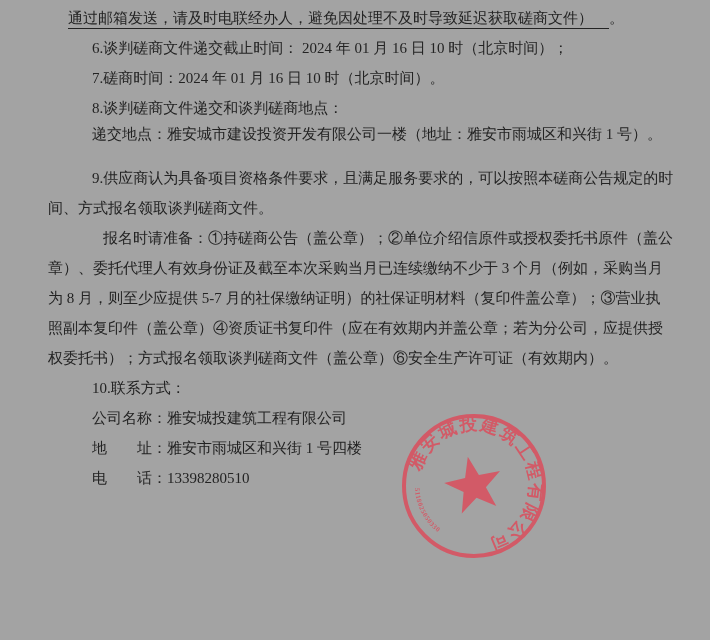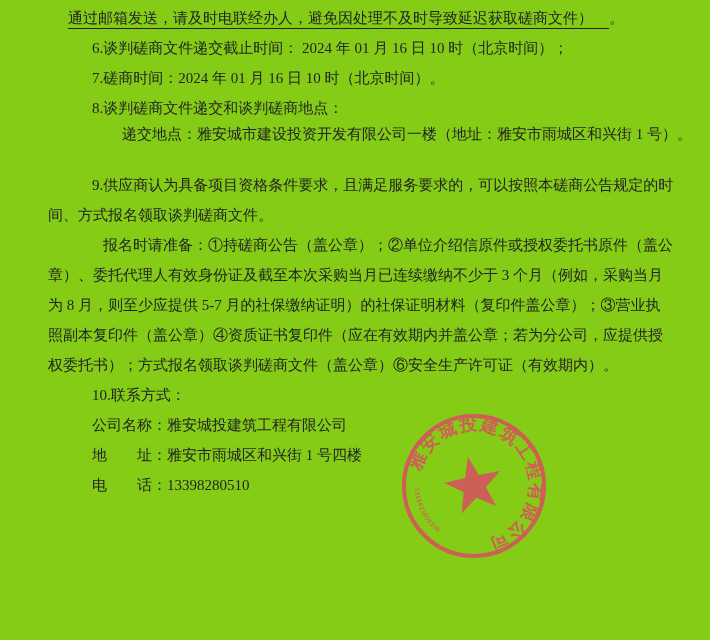--- a/index.html
+++ b/index.html
@@ -1,45 +1,44 @@
 <!DOCTYPE html>
 <html><head>
 <meta charset="utf-8">
 <style>
   html, body { margin: 0; padding: 0; background: #ffffff; }
   .page {
     position: relative;
     width: 710px;
     height: 640px;
-    background: #84cc16;
+    background: #a3a3a3;
     overflow: hidden;
     font-family: "Liberation Serif", "DejaVu Serif", serif;
     color: #232323;
     font-size: 15px;
   }
   .textcol {
     position: absolute;
     left: 48px;
     top: 3px;
     width: 620px;
   }
   .ln {
     line-height: 30px;
     height: 30px;
     white-space: nowrap;
   }
   .ln.tight {
     line-height: 22px;
     height: 22px;
-    margin-left: 30px;
   }
   .ind-intro { text-indent: 20px; }
   .ind-num   { text-indent: 44px; }
   .ind-sub   { text-indent: 55px; }
-  .gap-before { margin-top: 25px; }
+  .gap-before { margin-top: 18px; }
   .uline {
     border-bottom: 1.6px solid #232323;
     padding-bottom: 2px;
     padding-right: 16px;
   }
   .seal {
     position: absolute;
     left: 389px;
     top: 401px;
     opacity: 0.88;

